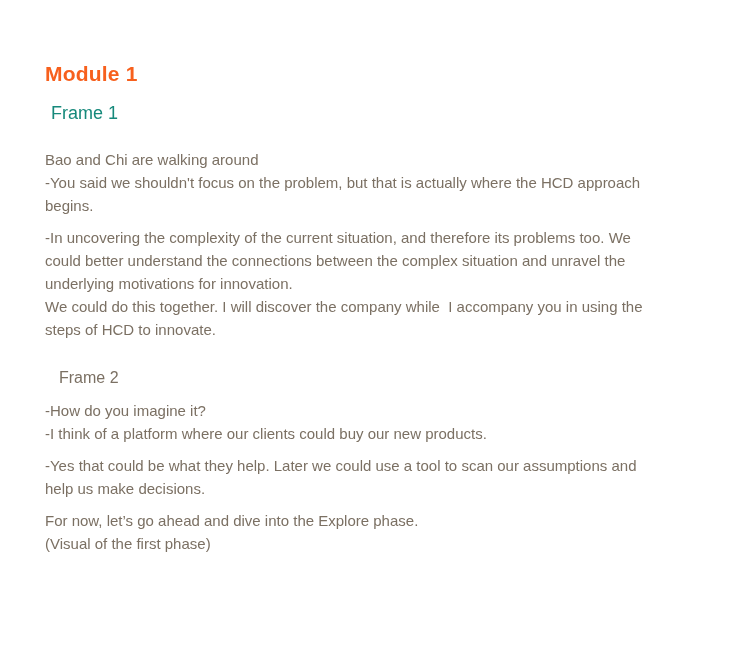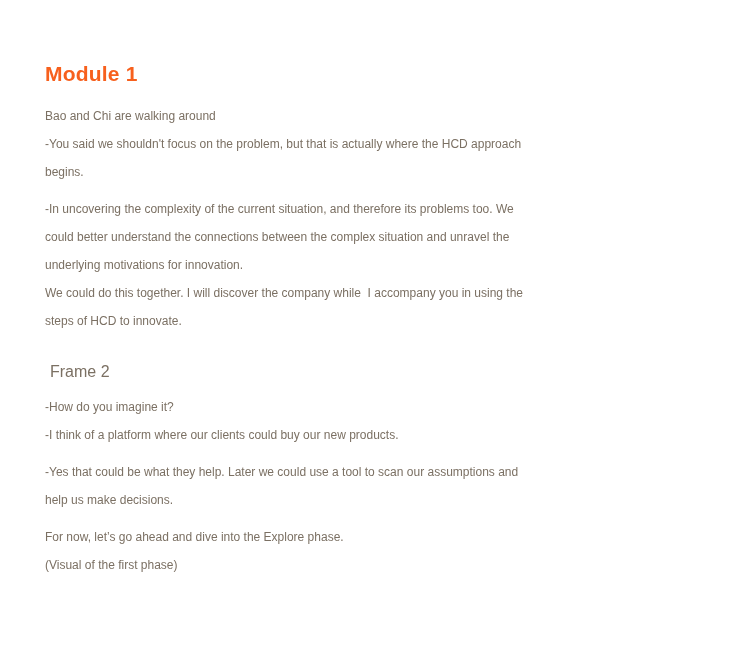--- a/index.html
+++ b/index.html
@@ -30,42 +30,43 @@
   }
   .frame-title {
     margin: 0 0 24px 0;
     padding-left: 6px;
     font-size: 18px;
     line-height: 22px;
     font-weight: 400;
     color: var(--frame-heading, #16897b);
   }
   .frame-title.plain {
-    margin: 26px 0 11px 0;
+    margin: 26px 0 11px 9px;
     padding-left: 5px;
     font-size: 16px;
     line-height: 21px;
     color: var(--body-text, #7b7063);
   }
   .body-para {
     margin: 0 0 9px 0;
     max-width: 632px;
-    font-size: 12px;
-    line-height: 28px;
+    font-size: 15px;
+    line-height: 23px;
     color: var(--body-text, #7b7063);
     white-space: pre-wrap;
   }
 </style>
 </head>
 <body>
 
 <div class="page">
 
   <h1 class="module-title">Module 1</h1>
 
+  <h2 class="frame-title">Frame 1</h2>
 
   <p class="body-para">Bao and Chi are walking around
 -You said we shouldn't focus on the problem, but that is actually where the HCD approach
 begins.</p>
 
 
   <p class="body-para">-In uncovering the complexity of the current situation, and therefore its problems too. We
 could better understand the connections between the complex situation and unravel the
 underlying motivations for innovation.
 We could do this together. I will discover the company while  I accompany you in using the

